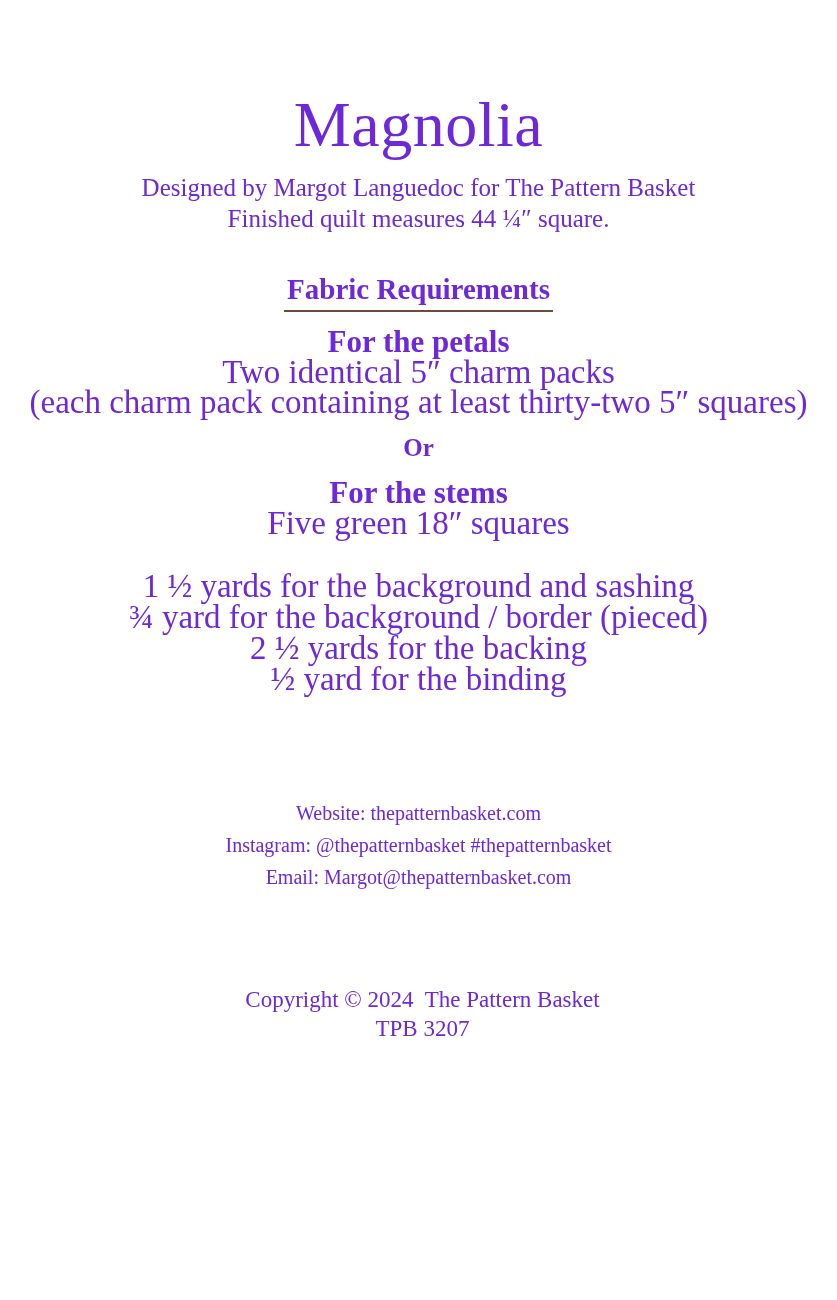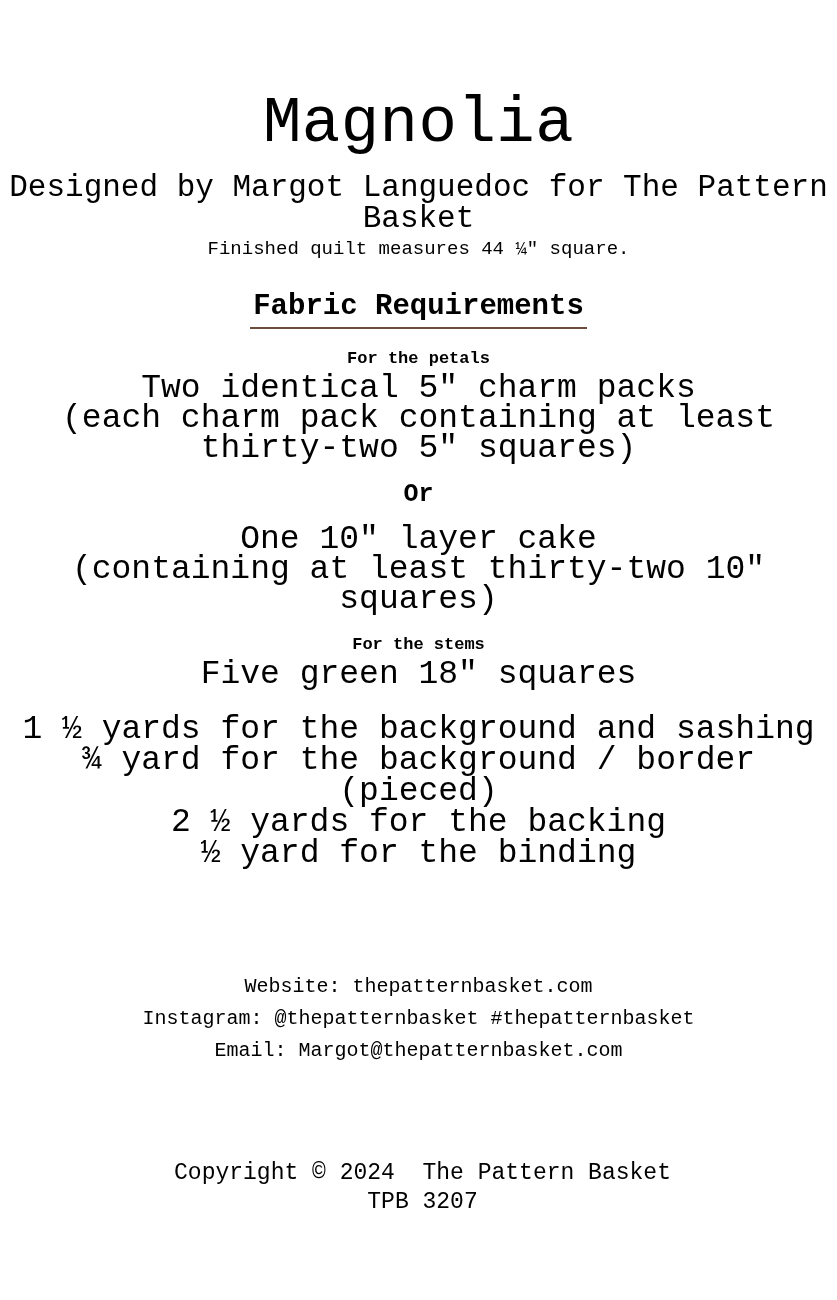--- a/index.html
+++ b/index.html
@@ -6,75 +6,75 @@
     margin: 0;
     padding: 0;
     background: #ffffff;
   }
   .page {
     position: relative;
     width: 837px;
     height: 1300px;
     margin: 0 auto;
     background: #ffffff;
-    color: #000000;
-    font-family: Liberation Mono, monospace;
+    color: #6d28d9;
+    font-family: Liberation Serif, serif;
     text-align: center;
     padding-top: 90px;
     box-sizing: border-box;
     overflow: hidden;
   }
   .title {
     font-size: 64px;
     font-weight: 400;
     line-height: 1.08;
     margin: 0;
     letter-spacing: 0.5px;
   }
   .byline {
-    font-size: 31px;
+    font-size: 25px;
     line-height: 31px;
     margin-top: 13px;
   }
   .finished-size {
-    font-size: 19px;
+    font-size: 25px;
     line-height: 31px;
   }
   .section-heading-wrap {
-    margin-top: 26px;
+    margin-top: 40px;
   }
   .section-heading {
     display: inline-block;
     font-size: 29px;
     font-weight: 700;
     line-height: 1.1;
     border-bottom: 2px solid #6e4b3a;
     padding: 0 3px 4px 3px;
   }
   .sub-heading {
-    font-size: 17px;
+    font-size: 31px;
     font-weight: 700;
     line-height: 31px;
     margin-top: 14px;
   }
   .body-line {
     font-size: 33px;
     line-height: 30px;
   }
   .group {
     margin-top: 15px;
   }
   .or-label {
     font-size: 25px;
     font-weight: 700;
     line-height: 31px;
     margin-top: 15px;
   }
   .yardage {
-    margin-top: 24px;
+    margin-top: 33px;
   }
   .yardage .body-line {
     line-height: 31px;
   }
   .contact {
     margin-top: 102px;
   }
   .brand-name {
     font-size: 37px;
     line-height: 44px;
@@ -106,24 +106,20 @@
   <div class="section-heading-wrap">
     <span class="section-heading">Fabric Requirements</span>
   </div>
 
   <div class="sub-heading">For the petals</div>
   <div class="body-line">Two identical 5″ charm packs</div>
   <div class="body-line">(each charm pack containing at least thirty-two 5″ squares)</div>
 
   <div class="or-label">Or</div>
 
-  <div class="group">
-    <div class="body-line">One 10″ layer cake</div>
-    <div class="body-line">(containing at least thirty-two 10″ squares)</div>
-  </div>
 
   <div class="sub-heading">For the stems</div>
   <div class="body-line">Five green 18″ squares</div>
 
   <div class="yardage">
     <div class="body-line">1 ½ yards for the background and sashing</div>
     <div class="body-line">¾ yard for the background / border (pieced)</div>
     <div class="body-line">2 ½ yards for the backing</div>
     <div class="body-line">½ yard for the binding</div>
   </div>

